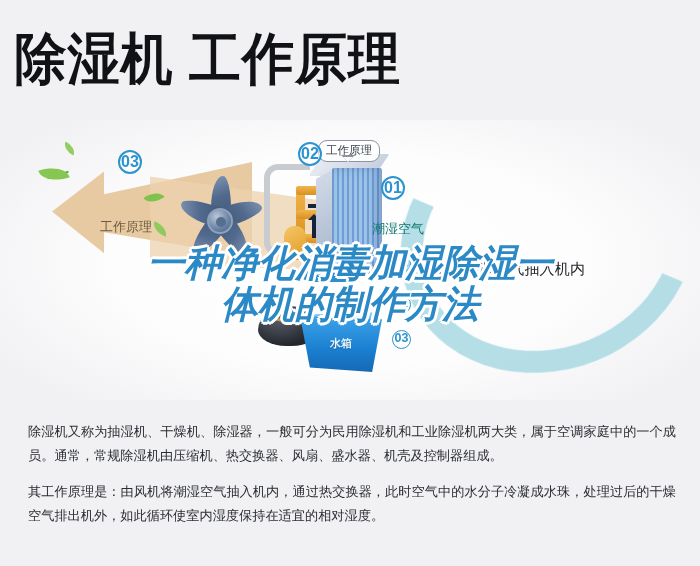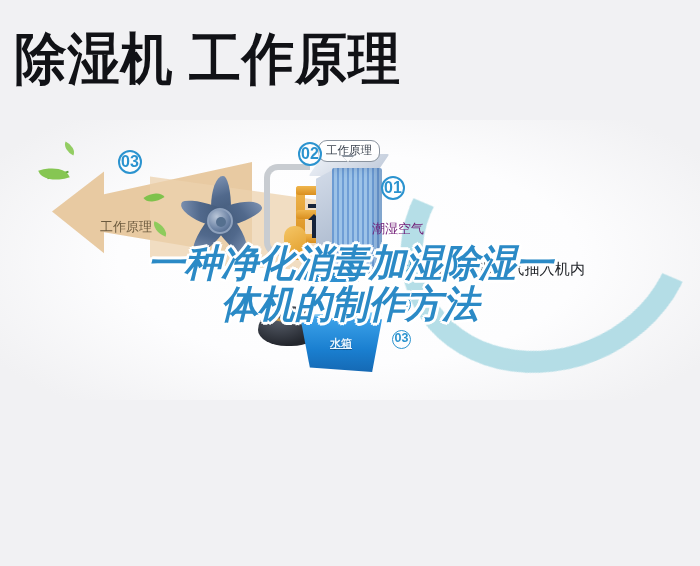--- a/index.html
+++ b/index.html
@@ -184,21 +184,20 @@
   }
   .tank-lip {
     position:absolute; left: 300px; top: 192px; width: 82px; height: 14px;
     background: linear-gradient(180deg,#8fd0f6,#3ea4e8);
     clip-path: polygon(0% 20%, 100% 0%, 96% 70%, 4% 95%);
   }
   .tank-label {
     position:absolute; left: 330px; top: 216px;
     font-size: 11px; color:#e9f5ff; font-weight:700;
     text-shadow: 0 1px 1px rgba(0,0,0,.25);
-    text-decoration: underline;
   }
 
   
   .bubble {
     position:absolute; left: 318px; top: 20px;
     padding: 2px 7px 3px 7px;
     border:1.6px solid #8b949f; border-radius: 9px;
     background: rgba(255,255,255,.92);
     font-size: 11.5px; color:#3c4450; white-space:nowrap;
   }
@@ -220,21 +219,21 @@
     background: rgba(255,255,255,.55);
   }
   .num.n03a { left: 118px; top: 30px; }
   .num.n02  { left: 298px; top: 22px; }
   .num.n01  { left: 381px; top: 56px; }
 
   .illus-label {
     position:absolute; font-size: 13px; color:#4b4a46; white-space:nowrap;
   }
   .lab-dry { left: 100px; top: 98px; color:#6b5a3e; }
-  .lab-wet { left: 372px; top: 100px; color:#701a75; }
+  .lab-wet { left: 372px; top: 100px; color:#0f766e; }
 
   
   .steps { position:absolute; left: 392px; top: 248px; width: 300px; }
   .step-row {
     display:flex; align-items:center; gap:7px;
     margin-bottom: 16px; white-space:nowrap;
   }
   .step-badge {
     flex:none;
     width: 19px; height:19px; line-height: 15.5px;
@@ -359,14 +358,18 @@
     <div class="step-row">
       <span class="step-badge">03</span>
     </div>
   </div>
 
   <div class="overlay">
     <span class="overlay-line">一种净化消毒加湿除湿一</span>
     <span class="overlay-line">体机的制作方法</span>
   </div>
 
+  <div class="body-copy">
+    <p class="para">除湿机又称为抽湿机、干燥机、除湿器，一般可分为民用除湿机和工业除湿机两大类，属于空调家庭中的一个成员。通常，常规除湿机由压缩机、热交换器、风扇、盛水器、机壳及控制器组成。</p>
+    <p class="para">其工作原理是：由风机将潮湿空气抽入机内，通过热交换器，此时空气中的水分子冷凝成水珠，处理过后的干燥空气排出机外，如此循环使室内湿度保持在适宜的相对湿度。</p>
+  </div>
 
 </div>
 
 </body></html>

